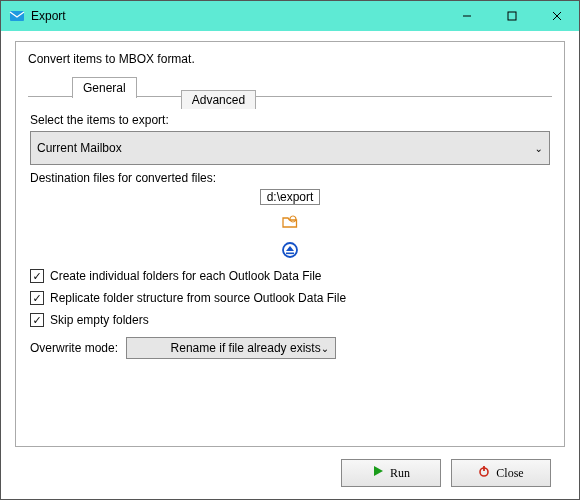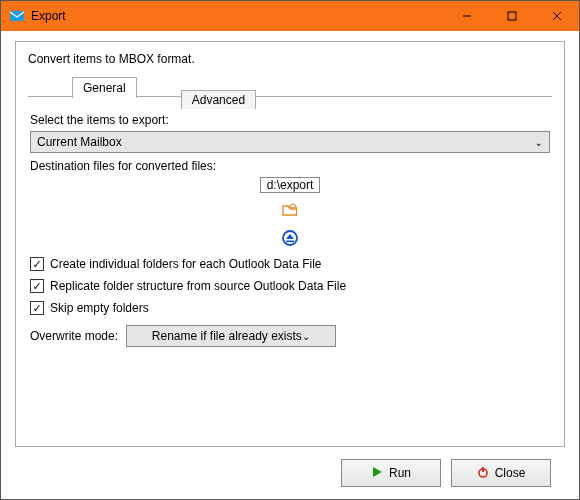--- a/index.html
+++ b/index.html
@@ -19,21 +19,21 @@
     border: 1px solid #555;
     display: flex;
     flex-direction: column;
     background: #fff;
   }
   .titlebar {
     height: 30px;
     display: flex;
     align-items: center;
     padding: 0 0 0 8px;
-    background: #f97316;
+    background: #5eead4;
   }
   .titlebar .app-icon {
     width: 16px; height: 16px;
     display: flex; align-items: center; justify-content: center;
     margin-right: 6px;
   }
   .titlebar .title { flex: 0 0 auto; }
   .titlebar .spacer { flex: 1; }
   .winbtn {
     width: 45px; height: 30px;
@@ -92,21 +92,21 @@
     height: 0;
     margin-top: -1px;
   }
   .tabbody {
     padding: 10px 2px 0 2px;
   }
   .row { margin: 6px 0; }
   .label { margin-bottom: 4px; display: block; }
   .dropdown {
     width: 100%;
-    height: 22px;
+    height: 34px;
     border: 1px solid #888;
     background: #e6e6e6;
     display: flex;
     align-items: center;
     padding: 0 6px;
     justify-content: flex-end;
   }
   .dropdown .dd-text { flex: 1; }
   .chev {
     font-size: 10px;
@@ -149,41 +149,42 @@
     gap: 8px;
     margin-top: 10px;
   }
   .overwrite-dd {
     width: 210px;
     height: 22px;
     border: 1px solid #888;
     background: #e6e6e6;
     display: flex;
     align-items: center;
-    justify-content: center;
+    justify-content: flex-end;
     padding: 0 6px;
   }
   .footer {
     height: 52px;
     display: flex;
     align-items: center;
     justify-content: flex-end;
     gap: 10px;
     padding: 0 14px;
   }
   .btn {
     min-width: 100px;
     height: 28px;
     border: 1px solid #888;
     background: linear-gradient(#f7f7f7, #e5e5e5);
     display: flex;
     align-items: center;
     justify-content: center;
     gap: 6px;
     padding: 0 14px;
+    font-family: Liberation Serif, serif;
   }
 </style>
 </head>
 <body>
 
 <div class="window">
 
   <div class="titlebar">
     <span class="app-icon">
       <svg width="16" height="16" viewBox="0 0 16 16">

